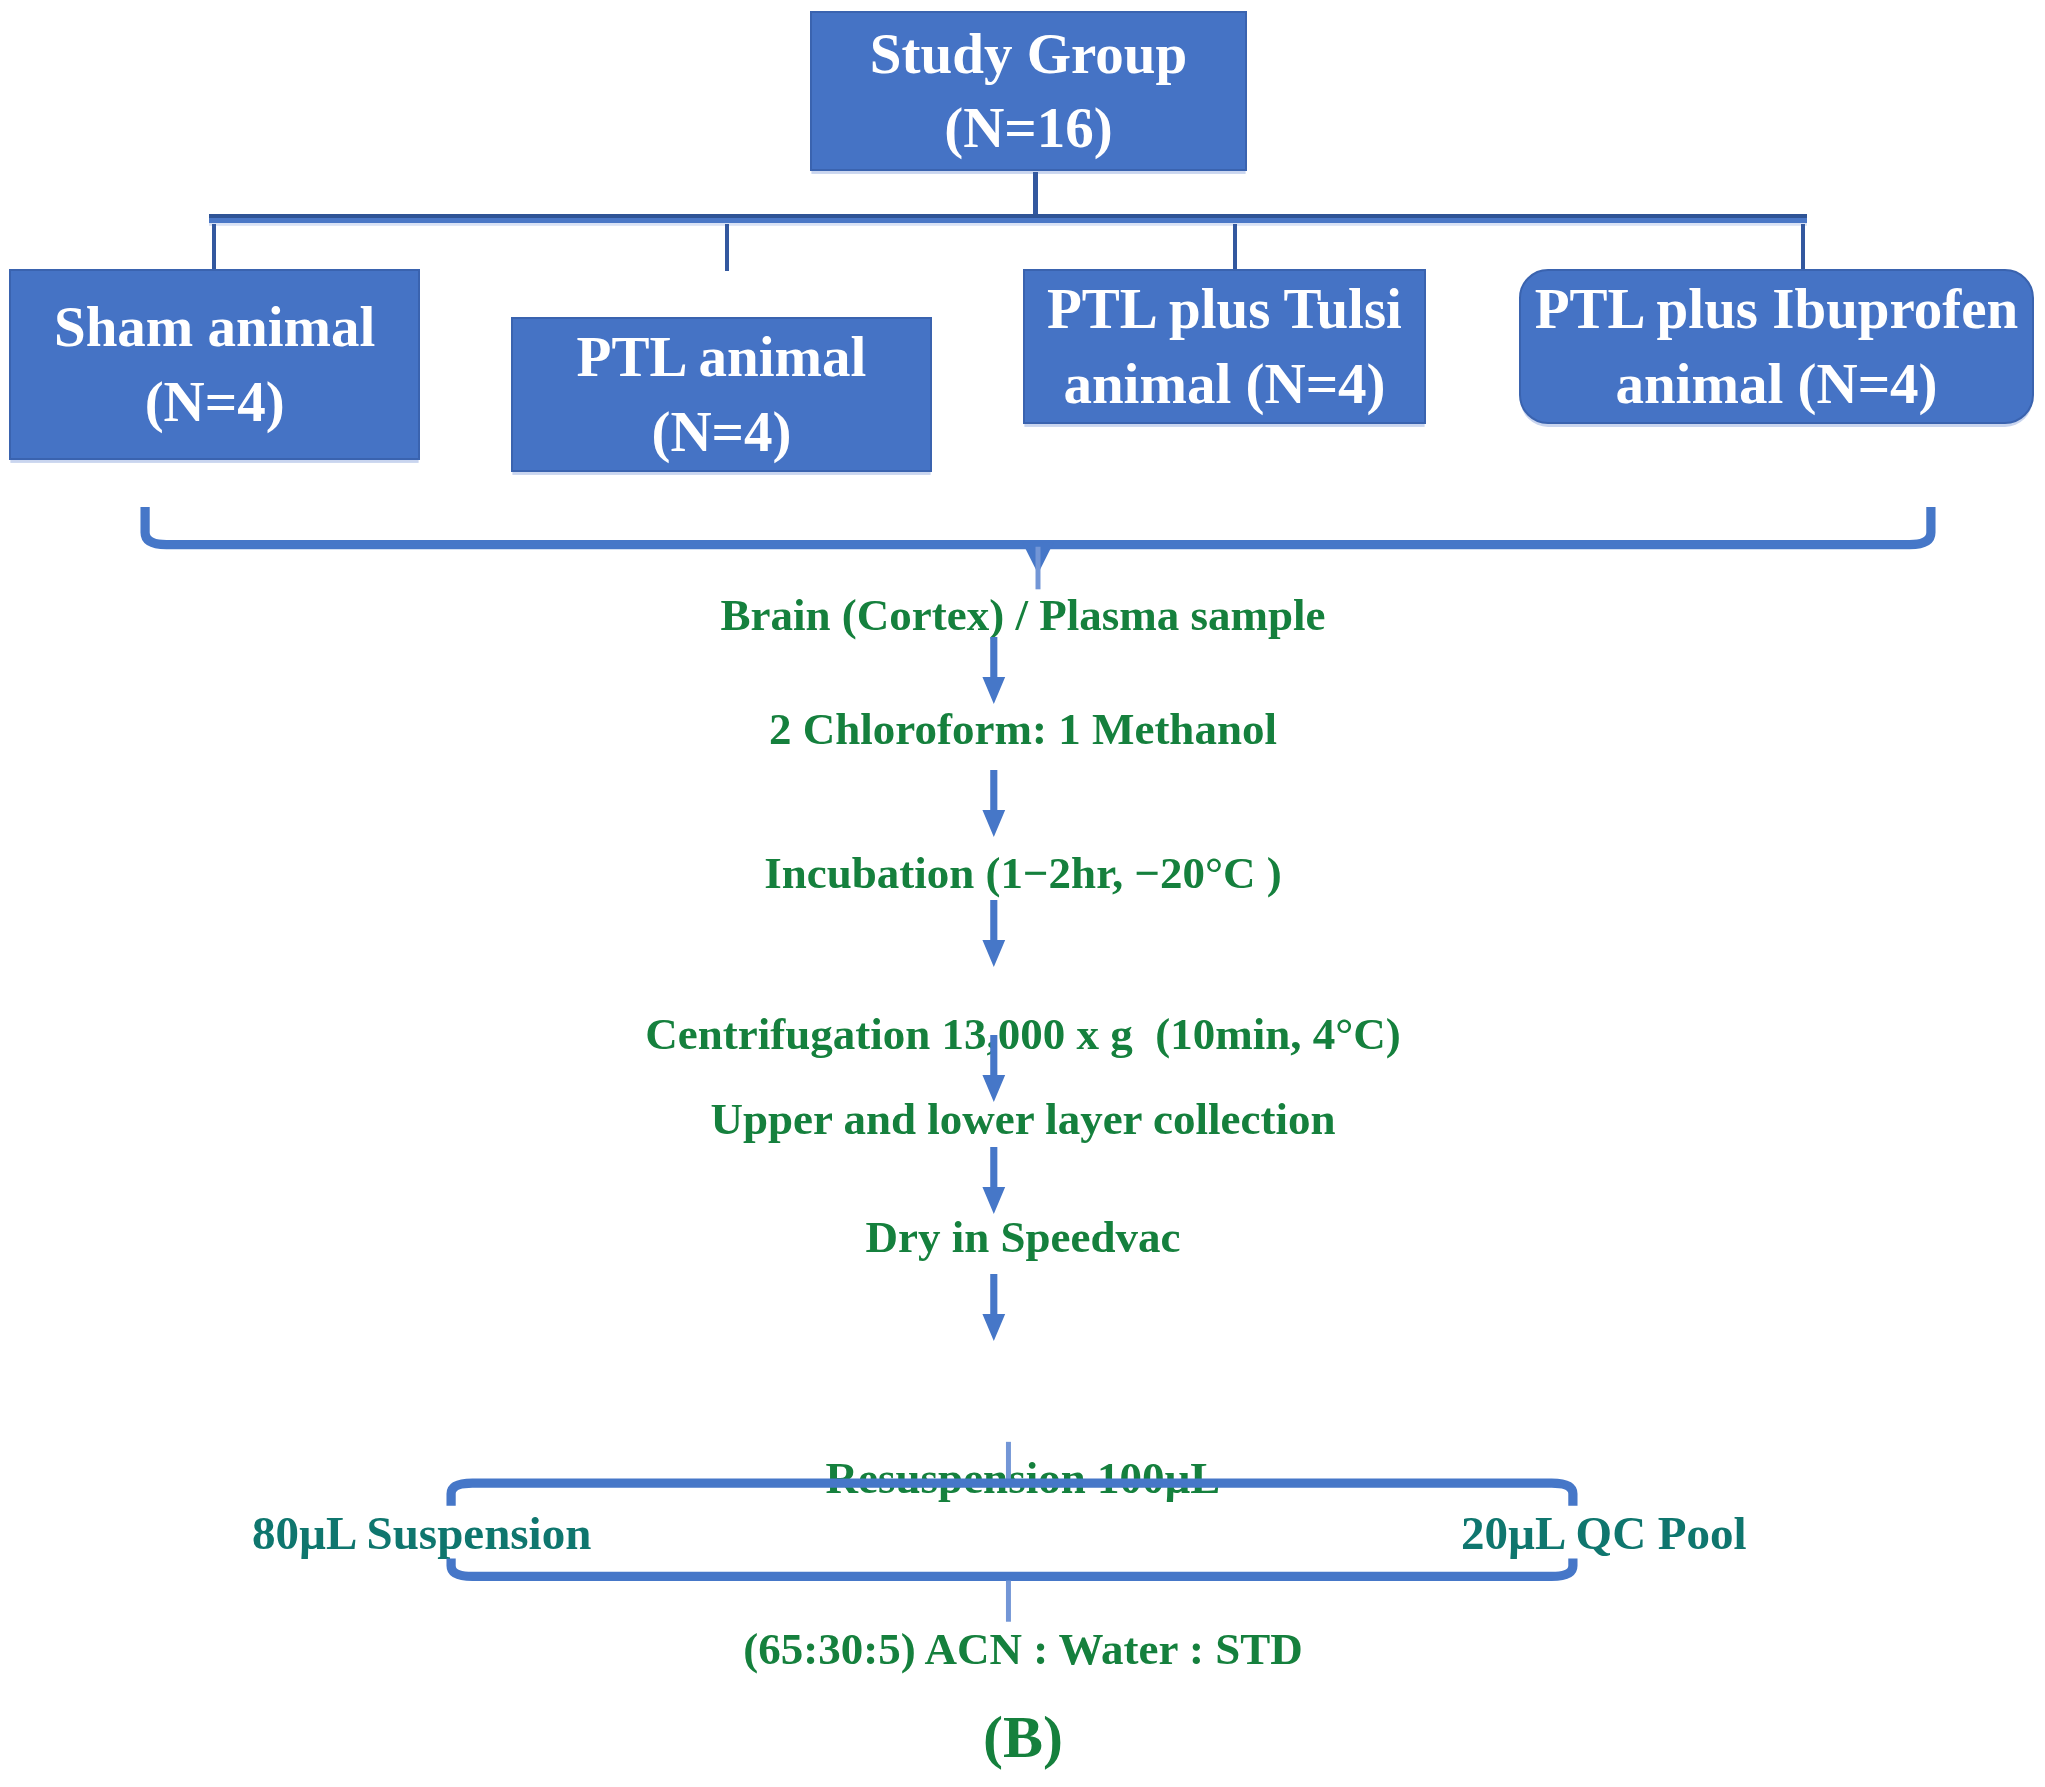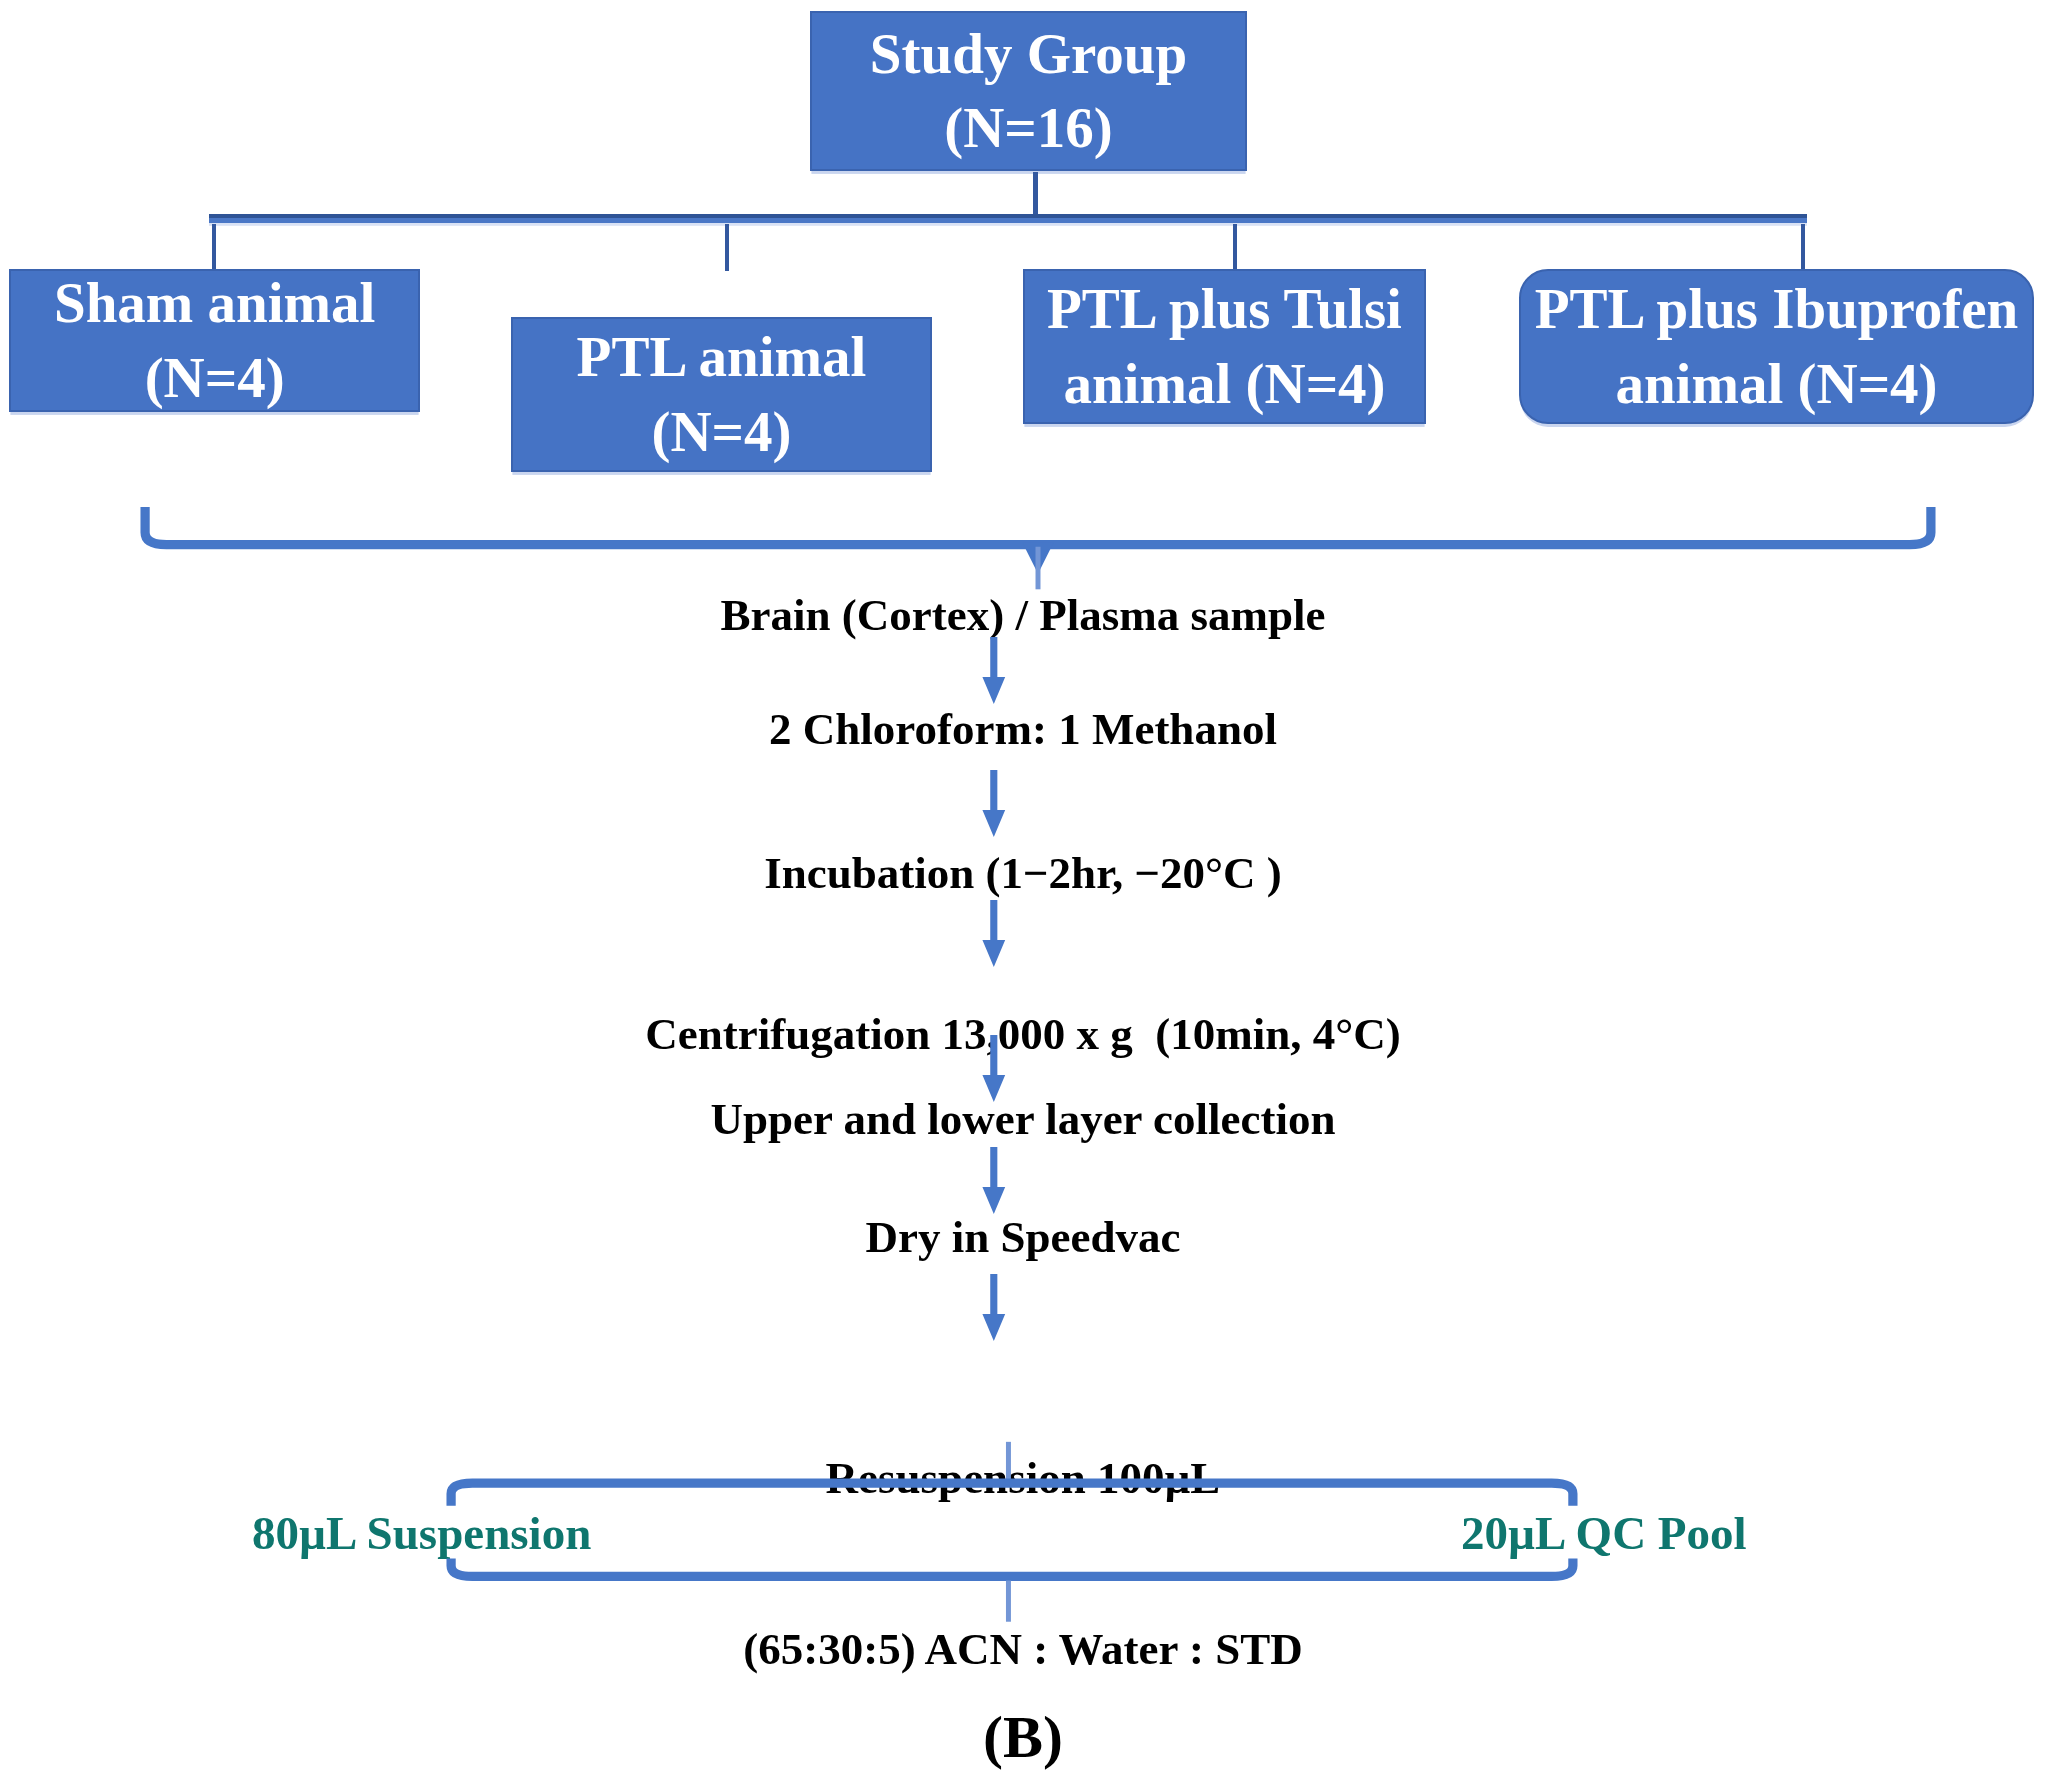--- a/index.html
+++ b/index.html
@@ -23,21 +23,21 @@
     line-height:1.3;
     display:flex;
     flex-direction:column;
     align-items:center;
     justify-content:center;
     text-align:center;
     box-sizing:border-box;
     white-space:nowrap;
   }
   #box-root{left:810px;top:10.6px;width:437px;height:160px;}
-  #box-g1{left:9.2px;top:269px;width:411px;height:143px;}
+  #box-g1{left:9.2px;top:269px;width:411px;height:191px;}
   #box-g2{left:511px;top:269px;width:421px;height:155px;margin-top:48px;}
   #box-g3{left:1023px;top:269px;width:403px;height:155px;}
   #box-g4{left:1519px;top:269px;width:515px;height:155px;border-radius:29px;}
 
   
   .vline{position:absolute;background:#33589F;}
   #root-drop{left:1033px;top:172px;width:5px;height:44px;}
   .branch-drop{top:224px;width:4.3px;height:47px;}
   #drop-1{left:212px;} #drop-2{left:725px;} #drop-3{left:1233px;} #drop-4{left:1801px;}
   #h-bar{
@@ -49,21 +49,21 @@
   
   .shape{position:absolute;}
   #big-brace{left:138px;top:497px;}
   #bracket-top{left:444px;top:1439px;}
   #bracket-bottom{left:444px;top:1547px;}
 
   
   .flow{
     position:absolute;left:0;right:0;
     text-align:center;
-    color:#000000;
+    color:#15803d;
     font-weight:bold;
     font-size:45px;
     line-height:57px;
     white-space:pre;
   }
   #flow-1{top:587px;} #flow-2{top:701px;} #flow-3{top:845px;}
   #flow-4{top:970px;margin-top:36px;} #flow-5{top:1091px;} #flow-6{top:1209px;}
   #flow-resusp{top:1336px;}
   #lcms{top:1630px;}
   #fig-label{top:1703px;font-size:60px;line-height:68px;}

